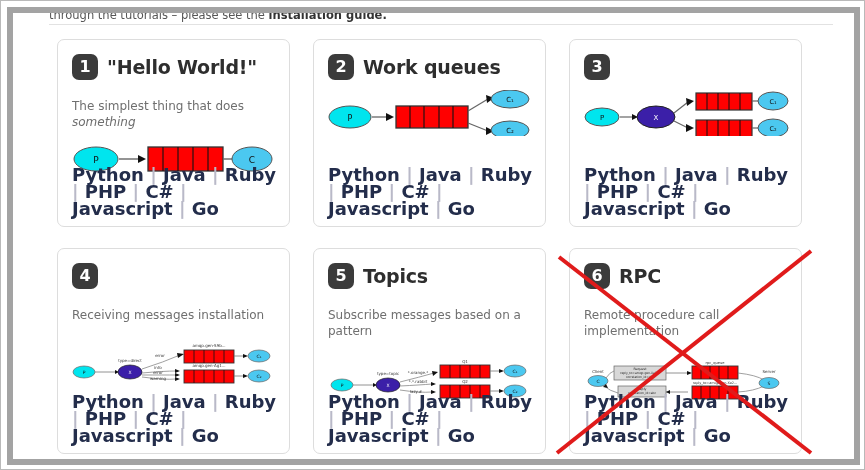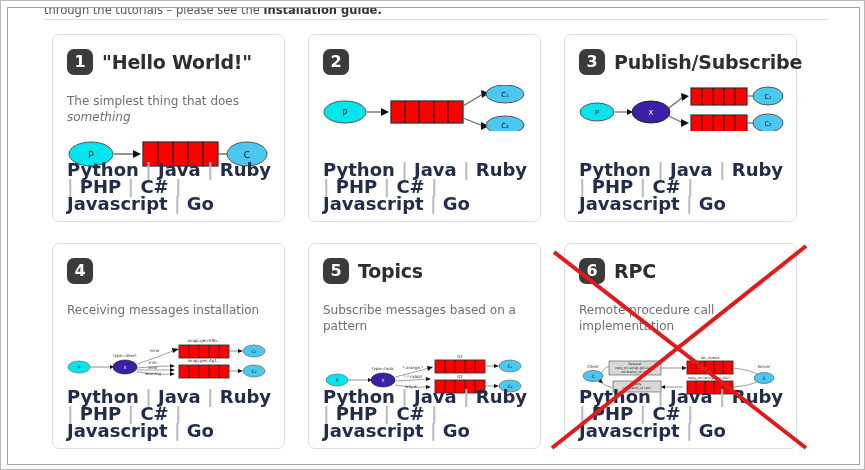--- a/index.html
+++ b/index.html
@@ -12,21 +12,21 @@
   #window-frame{
     position:absolute;left:0;top:0;width:865px;height:470px;
     box-sizing:border-box;
     border:1px solid #b9b9b9;
     background:#ffffff;
   }
   #window-inner{
     position:absolute;left:6px;top:6px;
     width:853px;height:458px;
     box-sizing:border-box;
-    border:1px solid #a3a3a3;
+    border:6px solid #a3a3a3;
     background:#ffffff;
     overflow:hidden;
   }
   
   #intro-line{
     position:absolute;left:36px;top:-5px;
     width:780px;height:14px;
     font-size:11.5px;color:#555;
     white-space:nowrap;overflow:hidden;
     line-height:14px;
@@ -142,20 +142,21 @@
           </svg>
         </div>
         <div class="langs">
           <span>Python</span><span class="sep"> | </span><span>Java</span><span class="sep"> | </span><span>Ruby</span><span class="sep"> | </span><span>PHP</span><span class="sep"> | </span><span>C#</span><span class="sep"> | </span><span>Javascript</span><span class="sep"> | </span><span>Go</span>
         </div>
       </div>
 
       <div class="card r1 c2">
         <div class="card-head">
           <div class="badge">2</div>
+          <div class="card-title">Work queues</div>
         </div>
         <div class="diagram">
           <svg width="205" height="46" viewBox="0 0 205 46">
             <ellipse cx="22" cy="27" rx="21" ry="11" fill="#00e5ee" stroke="#555" stroke-width="1"></ellipse>
             <text x="22" y="31" font-size="8" text-anchor="middle" fill="#111">P</text>
             <line x1="44" y1="27" x2="58" y2="27" stroke="#666" stroke-width="1.3"></line>
             <polygon points="58,23 66,27 58,31" fill="#111"></polygon>
             <g>
               <rect x="68" y="16" width="72" height="22" fill="#ff0000" stroke="#333" stroke-width="1.3"></rect>
               <line x1="82" y1="16" x2="82" y2="38" stroke="#111" stroke-width="1.1"></line>
@@ -174,21 +175,20 @@
           </svg>
         </div>
         <div class="langs">
           <span>Python</span><span class="sep"> | </span><span>Java</span><span class="sep"> | </span><span>Ruby</span><span class="sep"> | </span><span>PHP</span><span class="sep"> | </span><span>C#</span><span class="sep"> | </span><span>Javascript</span><span class="sep"> | </span><span>Go</span>
         </div>
       </div>
 
       <div class="card r1 c3">
         <div class="card-head">
           <div class="badge">3</div>
-          <div class="card-title">Publish/Subscribe</div>
         </div>
         <div class="diagram">
           <svg width="205" height="46" viewBox="0 0 205 46">
             <ellipse cx="18" cy="27" rx="17" ry="9" fill="#00e5ee" stroke="#555" stroke-width="1"></ellipse>
             <text x="18" y="30" font-size="7" text-anchor="middle" fill="#111">P</text>
             <line x1="36" y1="27" x2="48" y2="27" stroke="#666" stroke-width="1.2"></line>
             <polygon points="48,24 54,27 48,30" fill="#111"></polygon>
             <ellipse cx="72" cy="27" rx="19" ry="11" fill="#3b1fa8" stroke="#222" stroke-width="1"></ellipse>
             <text x="72" y="30" font-size="7" text-anchor="middle" fill="#fff">X</text>
             <line x1="90" y1="23" x2="104" y2="12" stroke="#666" stroke-width="1.2"></line>

